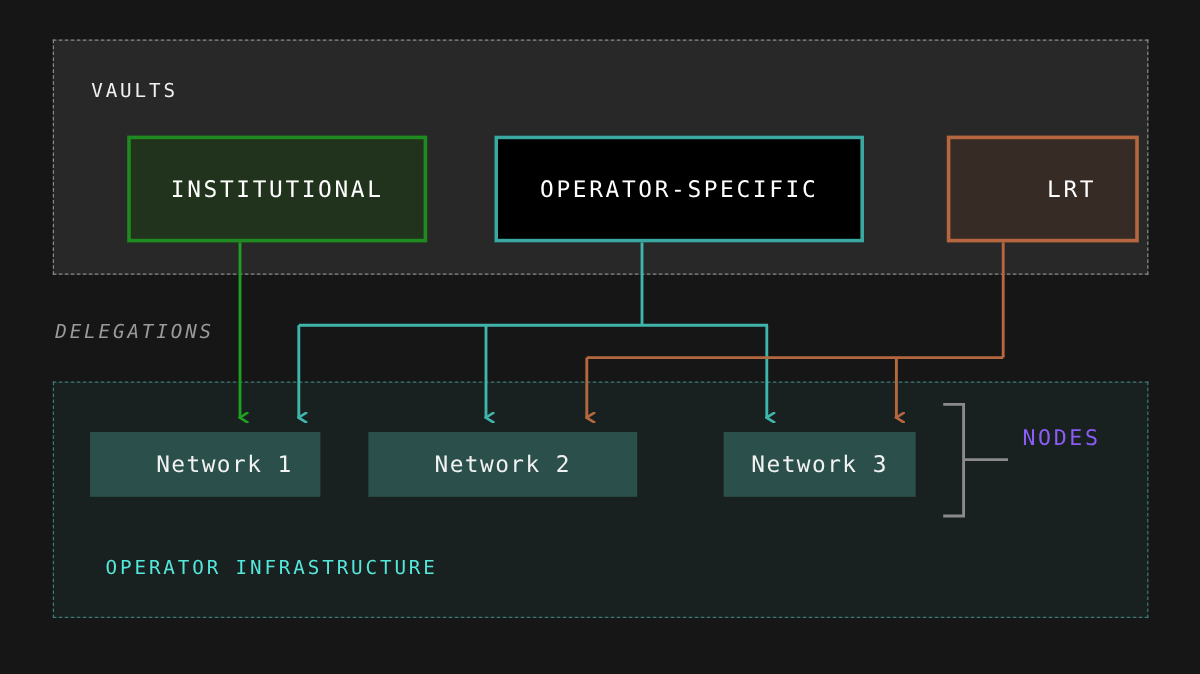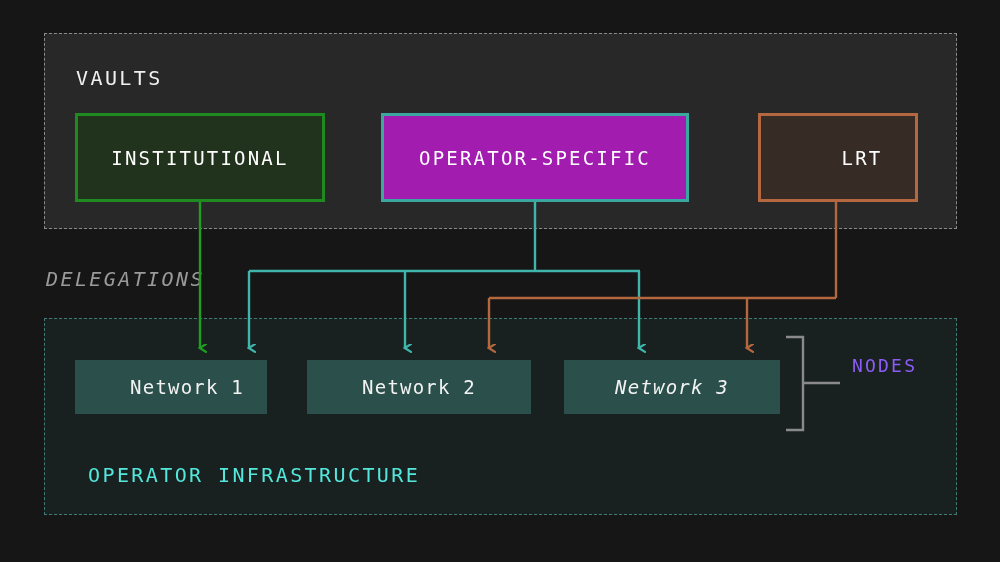--- a/index.html
+++ b/index.html
@@ -24,21 +24,21 @@
     background: #282828;
     border: 1px dashed #8a8a8a;
   }
   #infra-panel {
     left: 44px; top: 318px; width: 913px; height: 197px;
     background: #18211f;
     border: 1px dashed #3f7a73;
   }
   .panel-label {
     position: absolute;
-    font-size: 20px;
+    font-size: 16px;
     letter-spacing: 2.4px;
     white-space: nowrap;
     font-family: "DejaVu Sans Mono", "Liberation Mono", monospace;
   }
   #vaults-label { left: 76px; top: 66px; color: #f0f0f0; }
   #delegations-label { left: 46px; top: 267px; color: #9a9a9a; font-style: italic; }
   #infra-label { left: 76px; top: 463px; color: #54e8dc; margin-left: 12px; }
   #nodes-label {
     left: 852px; top: 355px;
     color: #8b5cf6;
@@ -49,49 +49,50 @@
   .vbox {
     position: absolute;
     box-sizing: border-box;
     display: flex;
     align-items: center;
     justify-content: center;
     color: #ffffff;
     font-size: 19px;
     letter-spacing: 2.2px;
     white-space: nowrap;
+    margin-left: 31px;
   }
   #vault-institutional {
     left: 75px; top: 113px; width: 250px; height: 89px;
     background: #22331d; border: 3px solid #1f8a20;
   }
   #vault-operator {
     left: 381px; top: 113px; width: 308px; height: 89px;
-    background: #a21caf; border: 3px solid #3aa8a0;
+    background: #000000; border: 3px solid #3aa8a0;
   }
   #vault-lrt {
     left: 758px; top: 113px; width: 160px; height: 89px;
     background: #372b26; border: 3px solid #b5683f; padding-left: 48px;
   }
 
   .netbox {
     position: absolute;
     box-sizing: border-box;
     display: flex;
     align-items: center;
     justify-content: center;
     background: #2b504b;
     color: #f2f2f2;
     font-size: 19px;
     letter-spacing: 1.2px;
     white-space: nowrap;
   }
   #net-1 { left: 75px; top: 360px; width: 192px; height: 54px; padding-left: 32px; }
   #net-2 { left: 307px; top: 360px; width: 224px; height: 54px; }
-  #net-3 { left: 564px; top: 360px; width: 216px; height: 54px; font-style: italic; }
+  #net-3 { left: 603px; top: 360px; width: 160px; height: 54px; }
 
   #wires {
     position: absolute;
     left: 0; top: 0;
     width: 1000px; height: 562px;
     pointer-events: none;
   }
 </style>
 </head>
 <body>

